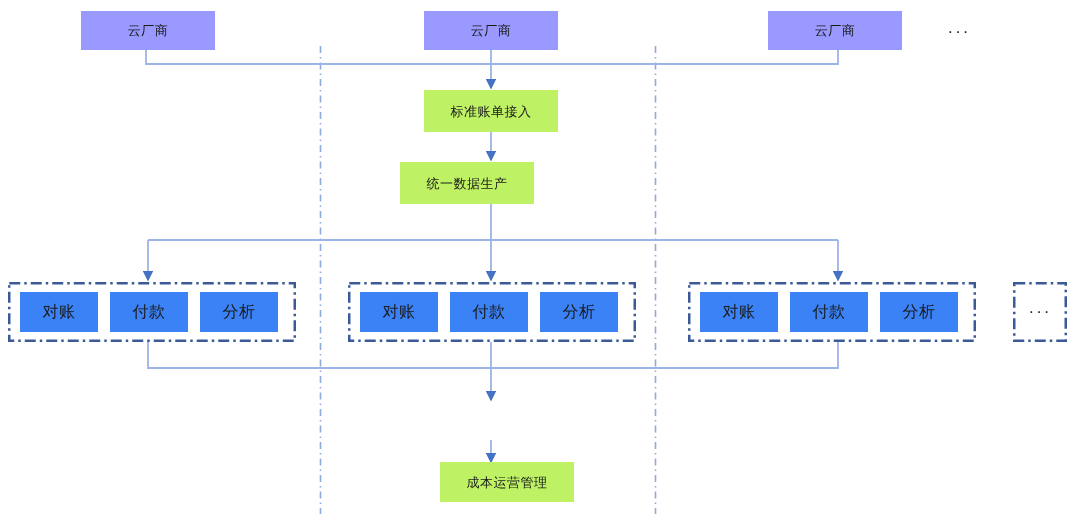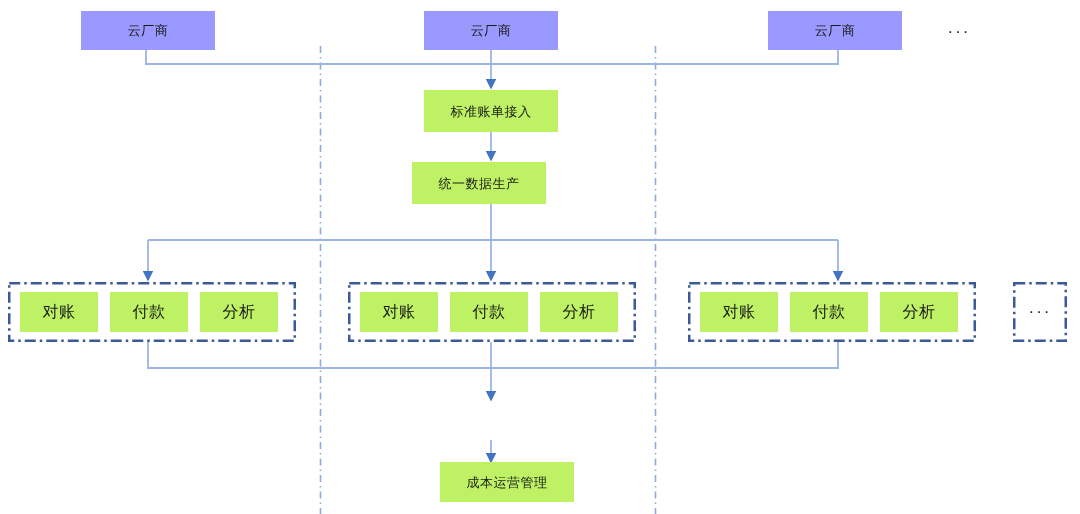--- a/index.html
+++ b/index.html
@@ -17,21 +17,21 @@
     display:flex;align-items:center;justify-content:center;
     color:#1a1a1a;
     font-size:13px;
     line-height:1;
     letter-spacing:.5px;
     box-sizing:border-box;
     white-space:nowrap;
   }
   .node.vendor{background:#9999ff;}
   .node.proc{background:#bef264;}
-  .node.leaf{background:#bef264;font-size:16px;}
+  .node.leaf{background:#3b82f6;font-size:16px;}
 
   
   .group{
     position:absolute;
     box-sizing:border-box;
     border:2px dashed #3d5a98;
     background:transparent;
   }
   .group .dashdot{
     position:absolute;inset:-2px;
@@ -108,21 +108,21 @@
     <span>云厂商</span>
   </div>
   <div class="node vendor" style="left:768px;top:11px;width:134px;height:39px;">
     <span>云厂商</span>
   </div>
   <div class="ellipsis" style="left:940px;top:22px;width:38px;height:18px;">···</div>
 
   <div class="node proc" style="left:424px;top:90px;width:134px;height:42px;">
     <span>标准账单接入</span>
   </div>
-  <div class="node proc" style="left:412px;top:162px;width:134px;height:42px;">
+  <div class="node proc" style="left:400px;top:162px;width:134px;height:42px;">
     <span>统一数据生产</span>
   </div>
 
   <div class="group" style="left: 8px; top: 282px; width: 288px; height: 60px; border: none;">
   <svg width="288" height="60" class="dashdot" style="position: absolute; left: 0px; top: 0px;">
         <rect x="1.25" y="1.25" width="285.5" height="57.5" fill="none" stroke="#3d5a98" stroke-width="2.5" stroke-dasharray="11 4 2.5 4"></rect>
       </svg>
     </div>
   <div class="node leaf" style="left:20px;top:292px;width:78px;height:40px;">
     <span>对账</span>

